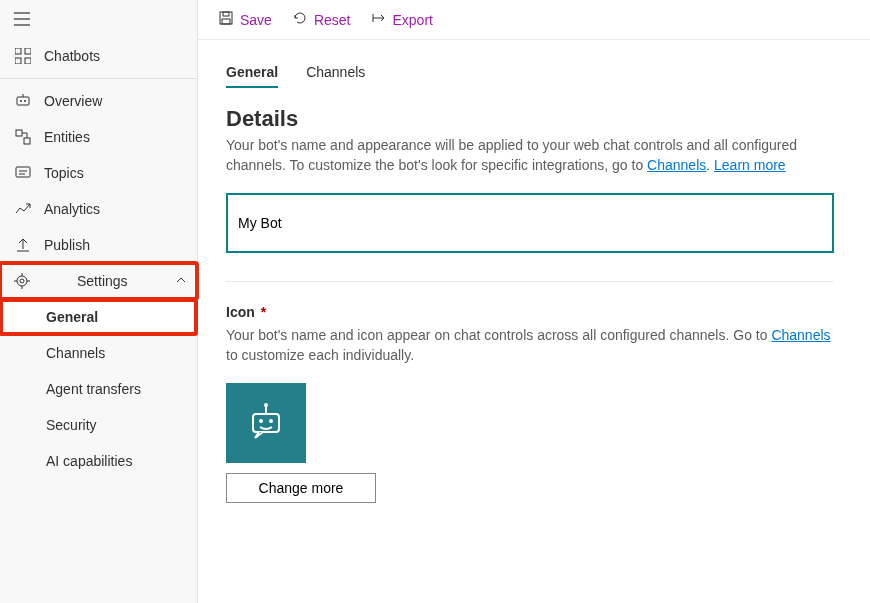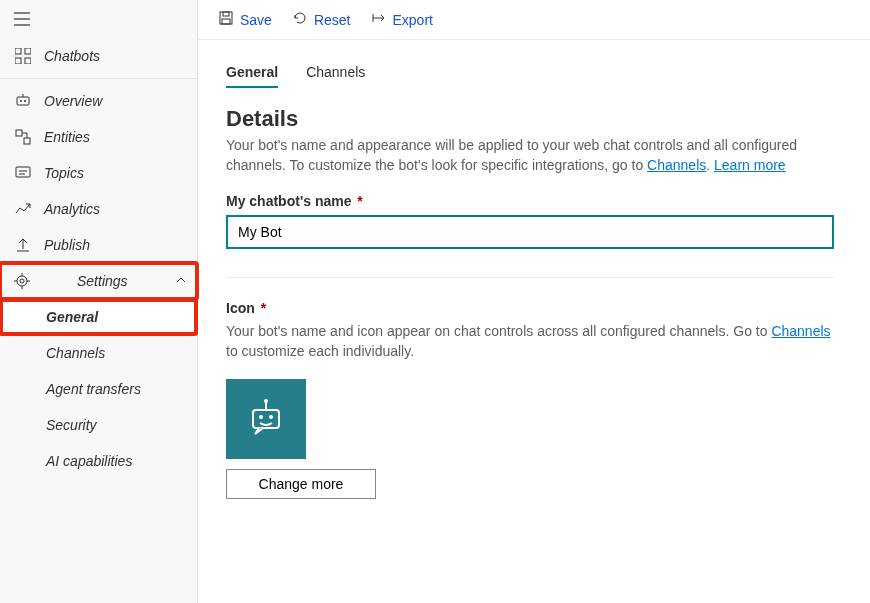--- a/index.html
+++ b/index.html
@@ -12,21 +12,20 @@
       height: 603px;
       overflow: hidden;
     }
     .layout { display: flex; height: 100%; }
     .sidebar {
       width: 198px;
       background: #f8f8f8;
       border-right: 1px solid #e1e1e1;
       display: flex;
       flex-direction: column;
-      font-style: italic;
     }
     .hamburger {
       padding: 12px 14px;
       cursor: pointer;
     }
     .hamburger svg { display: block; }
     .nav-item {
       display: flex;
       align-items: center;
       padding: 10px 14px;
@@ -70,21 +69,21 @@
       display: flex;
       align-items: center;
       gap: 20px;
       padding: 10px 20px;
       border-bottom: 1px solid #edebe9;
     }
     .tool-btn {
       display: flex;
       align-items: center;
       gap: 6px;
-      color: #1d4ed8;
+      color: #a21caf;
       cursor: pointer;
       font-size: 14px;
       background: none;
       border: none;
     }
     .content {
       padding: 18px 28px;
       overflow-y: auto;
     }
     .tabs {
@@ -114,21 +113,21 @@
     }
     .desc a, .link { color: #0078d4; text-decoration: underline; cursor: pointer; }
     .field-label {
       font-weight: 600;
       font-size: 14px;
       margin-bottom: 6px;
     }
     .req { color: #a80000; margin-left: 2px; }
     .text-input {
       width: 608px;
-      padding: 7px 10px;
+      padding: 20px 10px;
       border: 2px solid #038387;
       font-size: 14px;
       font-family: inherit;
       outline: none;
     }
     .section-divider {
       border-top: 1px solid #edebe9;
       margin: 28px 0 22px 0;
       width: 608px;
     }
@@ -313,23 +312,20 @@
         </div>
       </div>
 
       <h2 class="section-title">Details</h2>
       <p class="desc">
         <span>Your bot's name and appearance will be applied to your web chat controls and all configured channels. To customize the bot's look for specific integrations, go to </span>
         <a class="link">Channels</a>.
         <a class="link">Learn more</a>
       </p>
 
-      <div class="field-label">
-        <span>My chatbot's name</span><span class="req"> *</span>
-      </div>
       <input type="text" class="text-input" value="My Bot" style="">
 
       <div class="section-divider"></div>
 
       <div class="field-label">
         <span>Icon</span><span class="req"> *</span>
       </div>
       <p class="desc">
         <span>Your bot's name and icon appear on chat controls across all configured channels. Go to </span><a class="link">Channels</a><span> to customize each individually.</span>
       </p>

